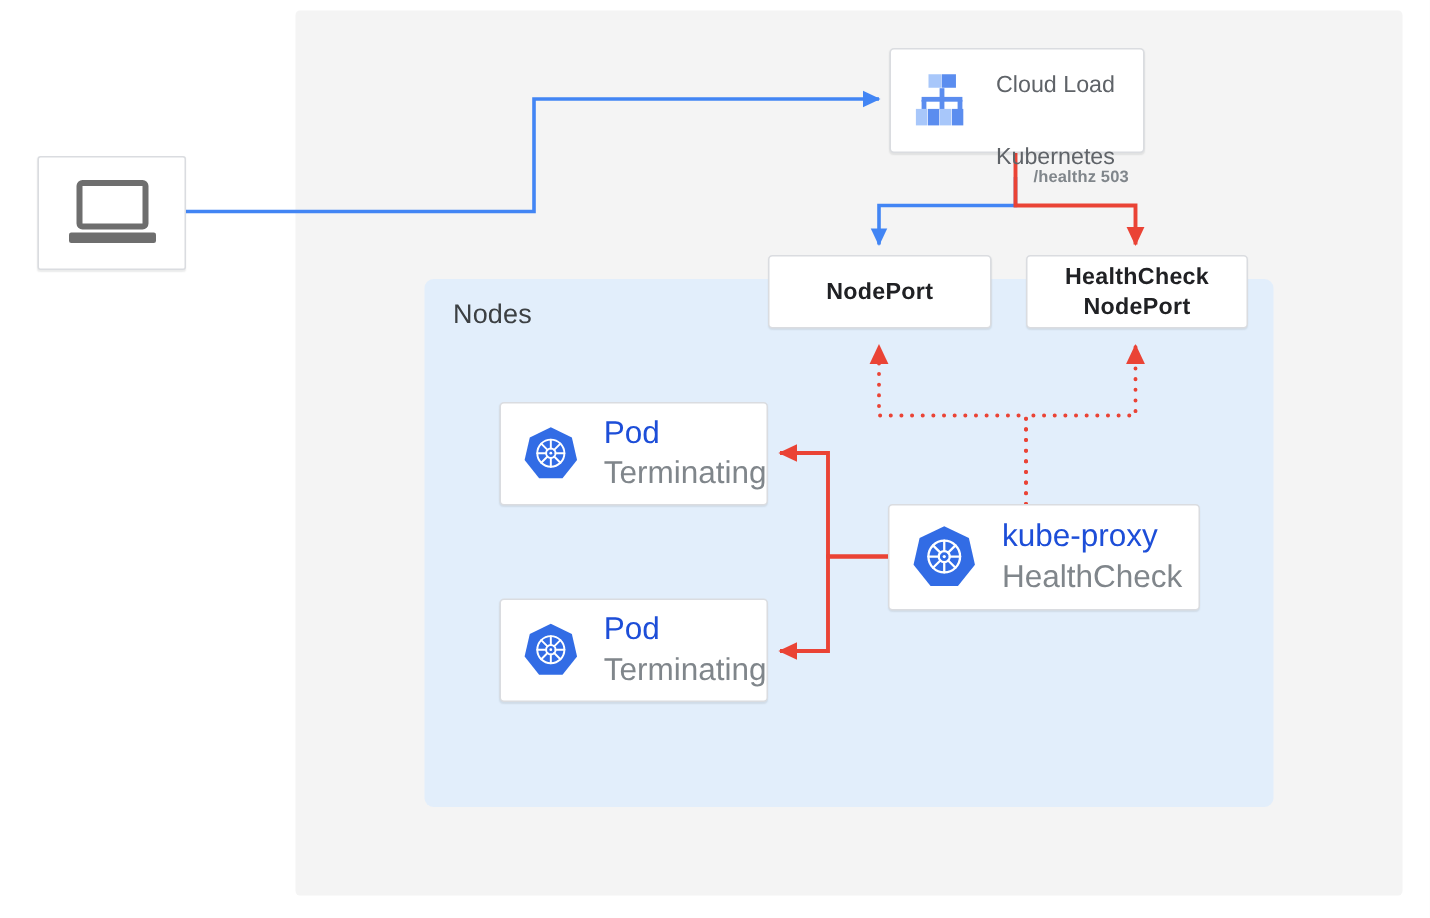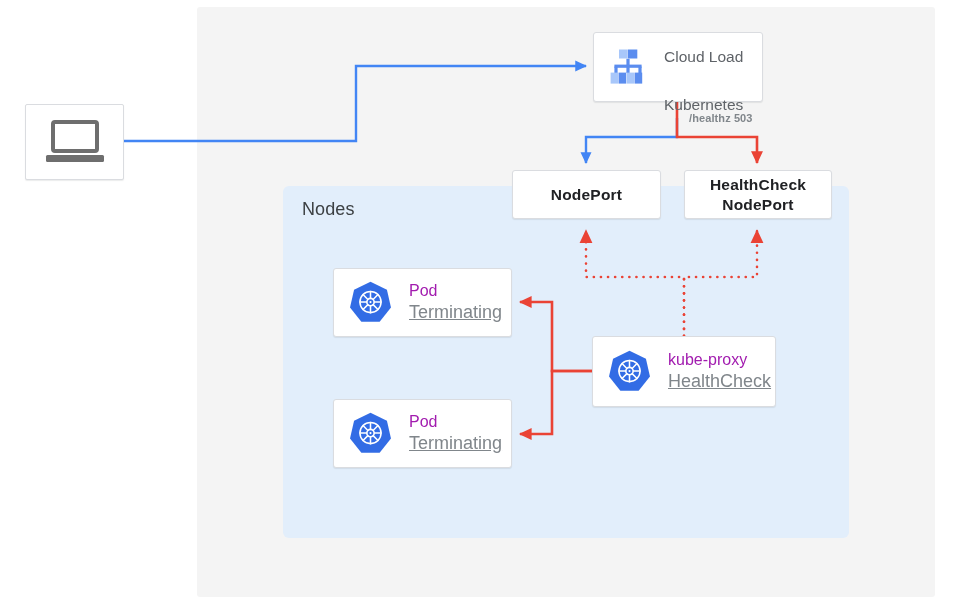--- a/index.html
+++ b/index.html
@@ -92,30 +92,29 @@
   }
   .np-label {
     font-size: 15.5px;
     font-weight: bold;
     color: #202124;
     letter-spacing: .2px;
     line-height: 1.25;
   }
   #pod-node-1 { left: 333px; top: 268px; width: 179px; height: 69px; }
   #pod-node-2 { left: 333px; top: 399px; width: 179px; height: 69px; }
-  #kubeproxy-node { left: 592px; top: 336px; width: 184px; height: 71px; }
+  #kubeproxy-node { left: 592px; top: 336px; width: 208px; height: 71px; }
 
   .node-title {
-    font-size: 16px;
-    color: #a21caf;
+    font-size: 21px;
+    color: #1d4ed8;
   }
   .node-sub {
-    font-size: 18px;
+    font-size: 21px;
     color: #80868b;
-    text-decoration: underline;
   }
 
   
   .laptop {
     position: relative;
     width: 58px;
     height: 44px;
   }
   .laptop .screen {
     position: absolute;

